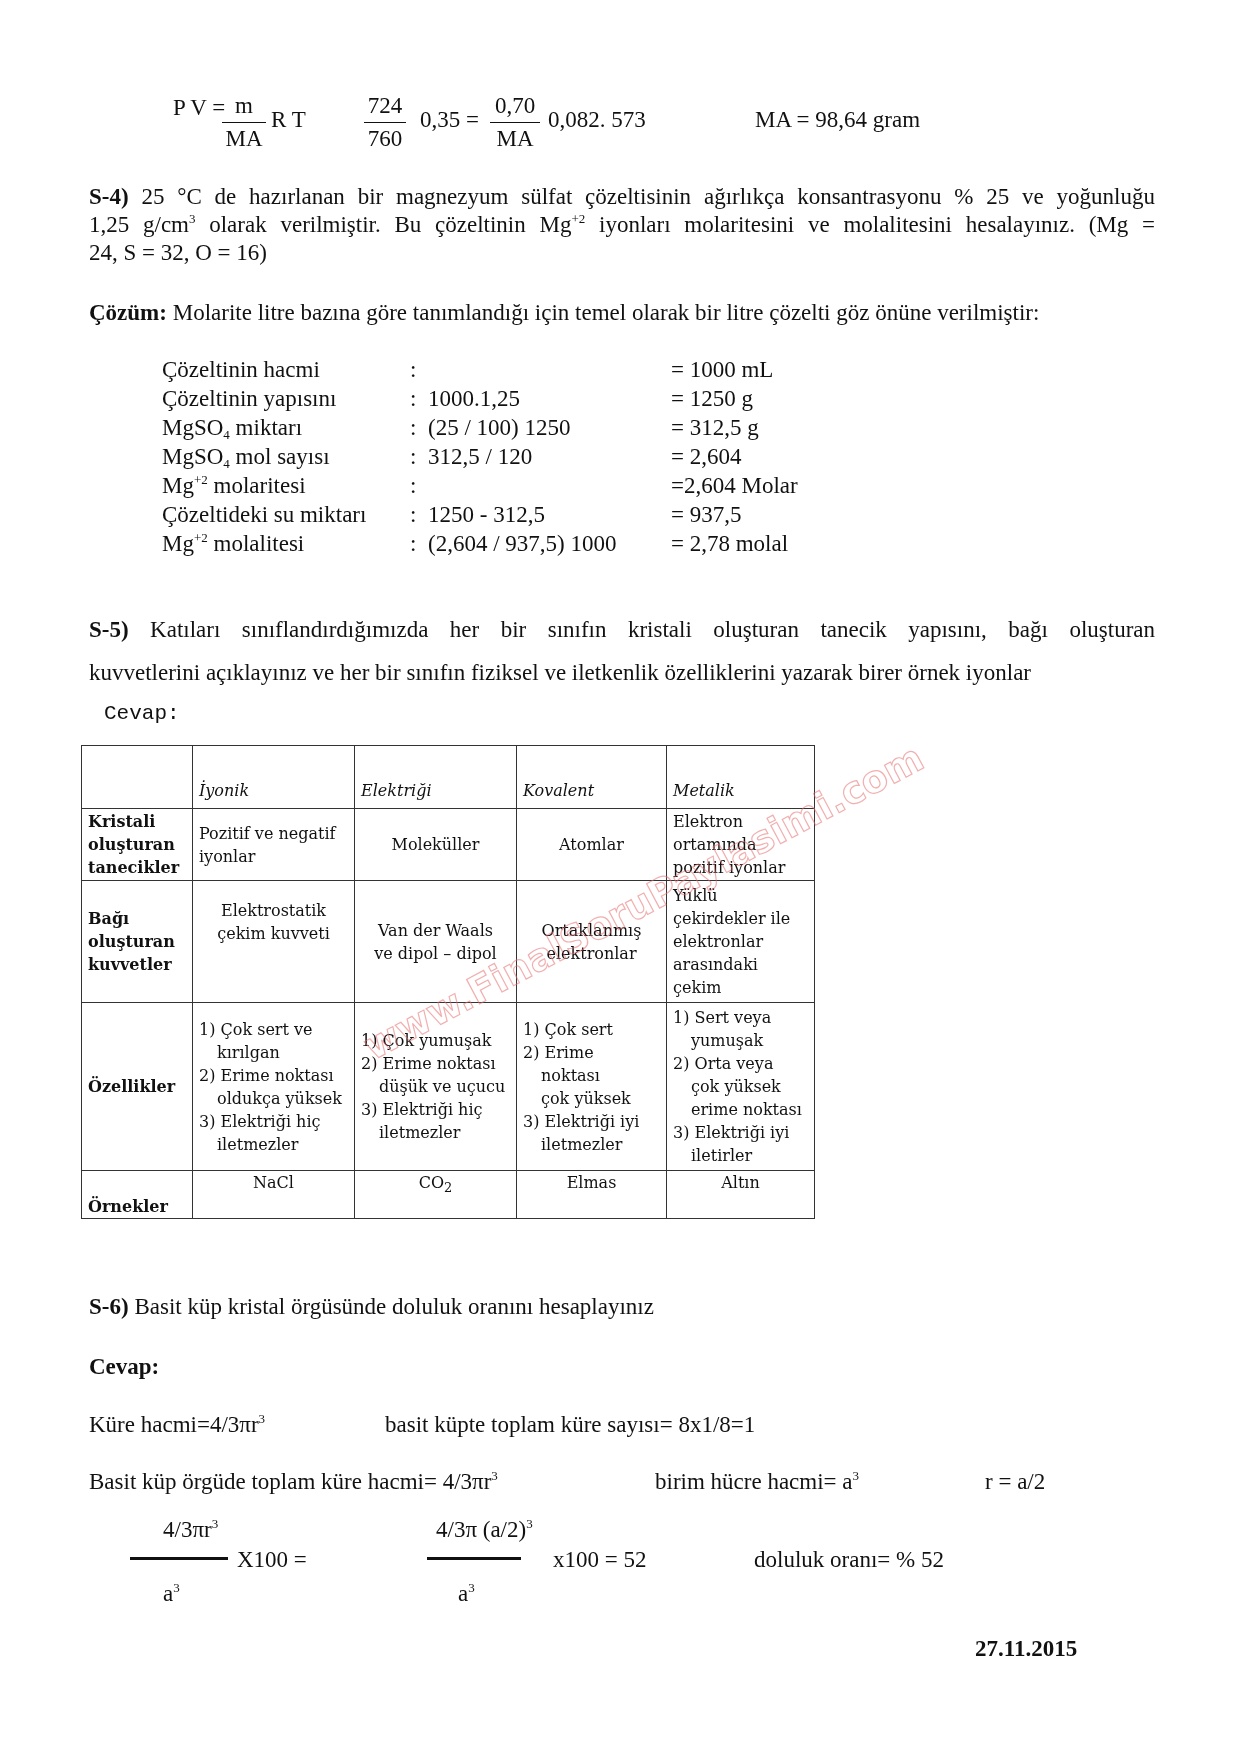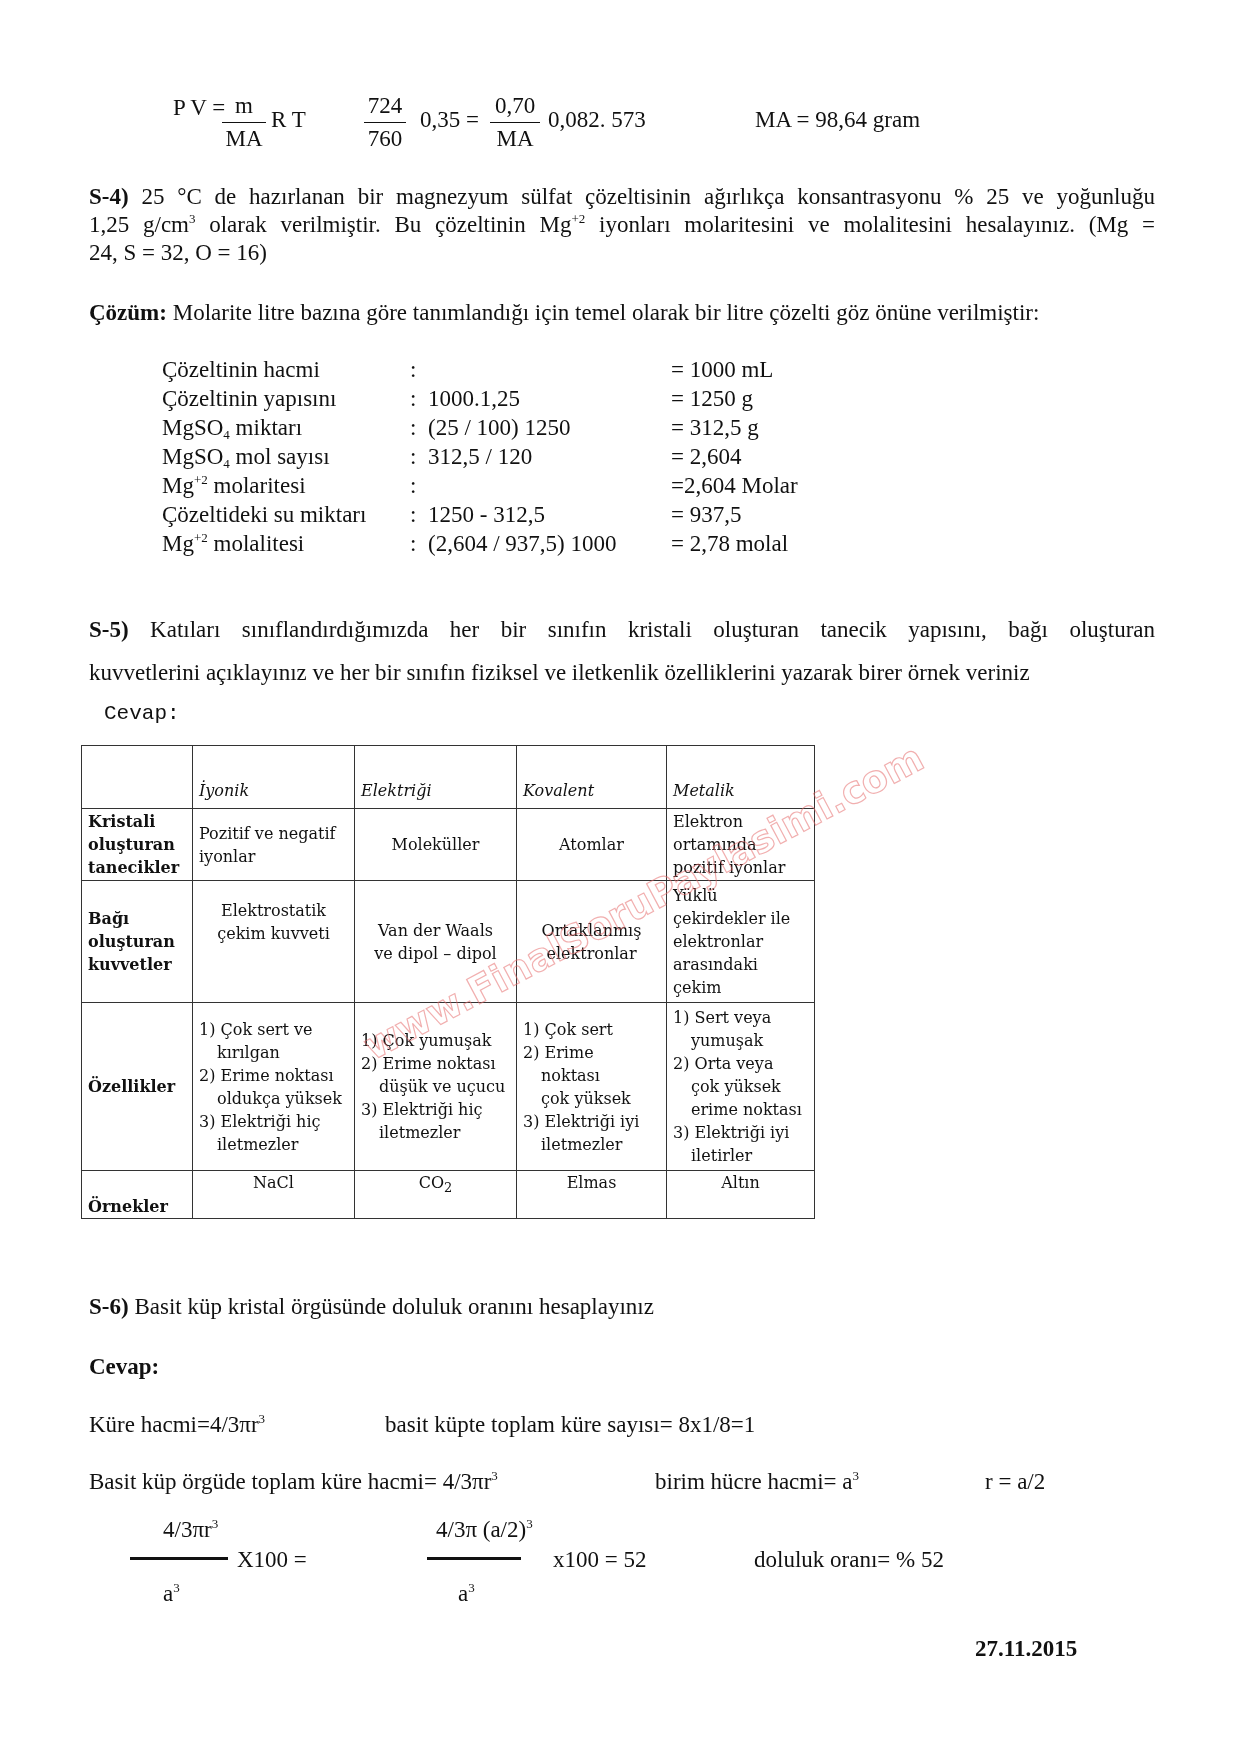--- a/index.html
+++ b/index.html
@@ -123,21 +123,21 @@
     <span class="calc-label"><span>Mg</span><sup>+2</sup><span> molalitesi</span></span>
     <span class="calc-colon">:</span>
     <span class="calc-expr">(2,604 / 937,5) 1000</span>
     <span class="calc-result">= 2,78 molal</span>
   </div>
 </div>
 
 <div class="para justify" style="left:89px;top:616px;width:1066px;">
   <b>S-5)</b><span> Katıları sınıflandırdığımızda her bir sınıfın kristali oluşturan tanecik yapısını, bağı oluşturan</span>
 </div>
-<div class="para" style="left:89px;top:659px;white-space:nowrap;">kuvvetlerini açıklayınız ve her bir sınıfın fiziksel ve iletkenlik özelliklerini yazarak birer örnek veriniz</div>
+<div class="para" style="left:89px;top:659px;white-space:nowrap;">kuvvetlerini açıklayınız ve her bir sınıfın fiziksel ve iletkenlik özelliklerini yazarak birer örnek iyonlar</div>
 <div class="abs mono" style="left:104px;top:702px;">Cevap:</div>
 
 <table class="grid">
   <colgroup>
     <col style="width:111px">
       <col style="width:162px">
       <col style="width:162px">
       <col style="width:150px">
       <col style="width:148px">
   </colgroup>

